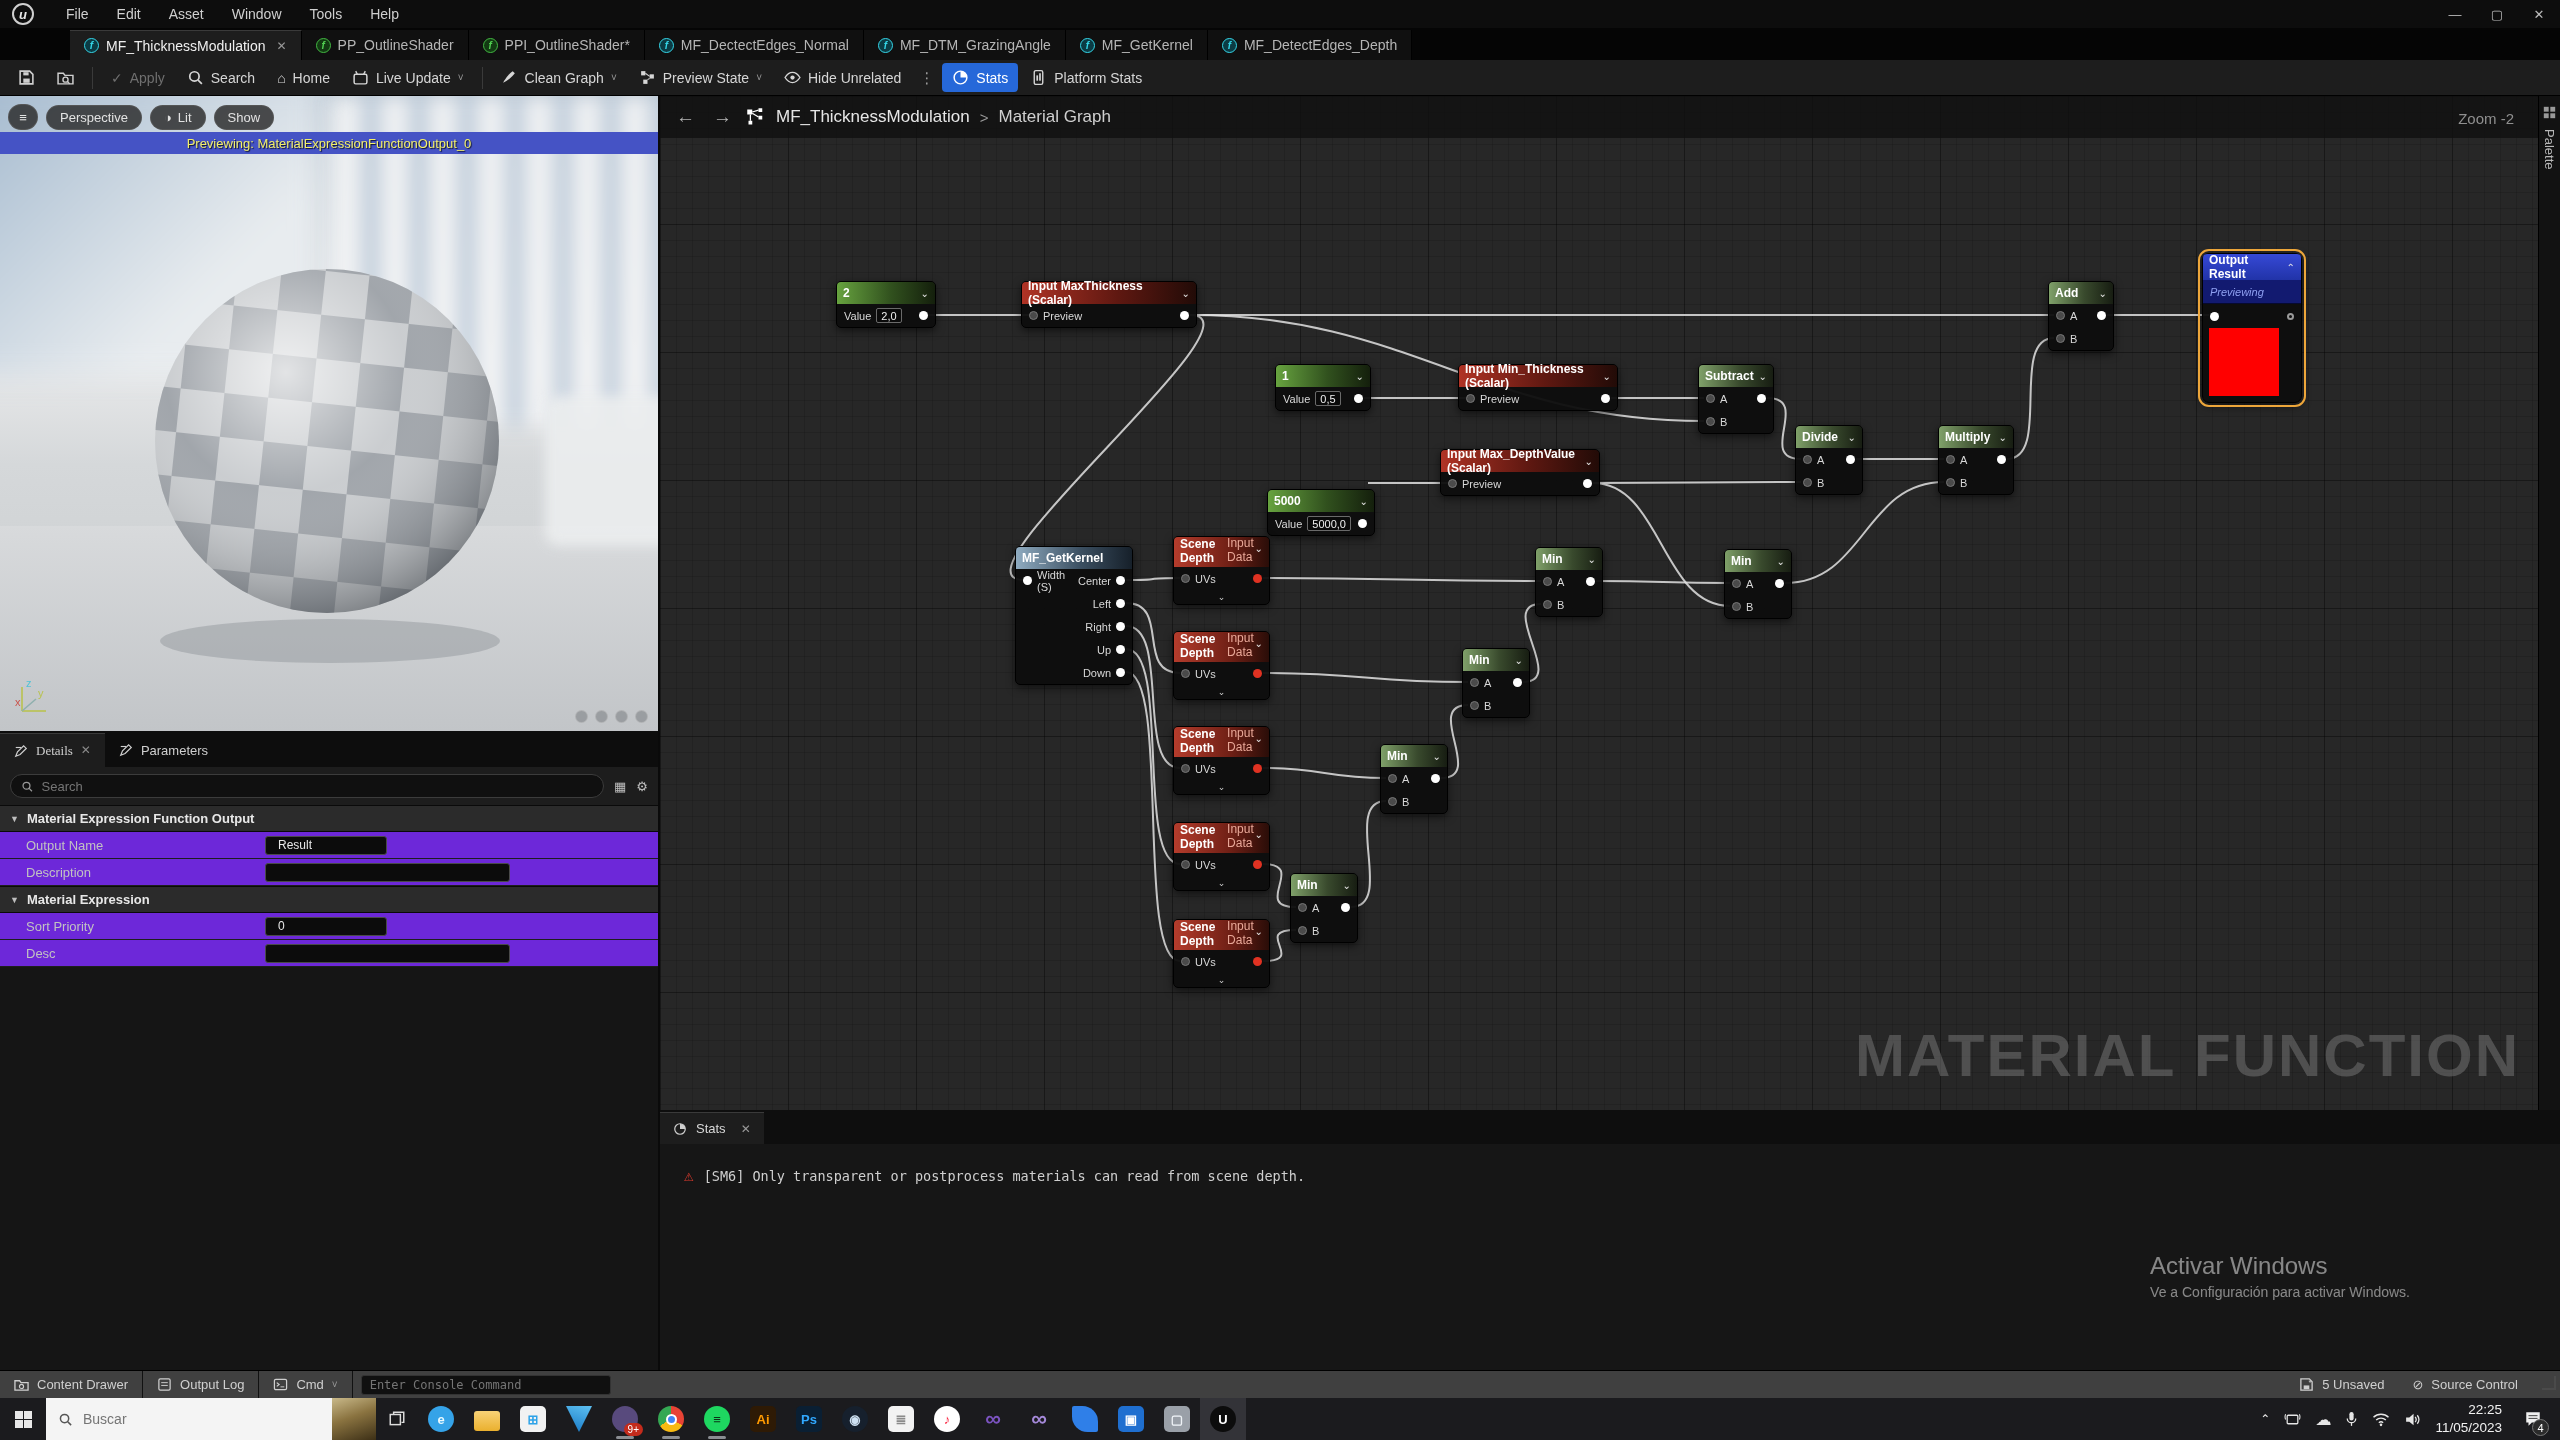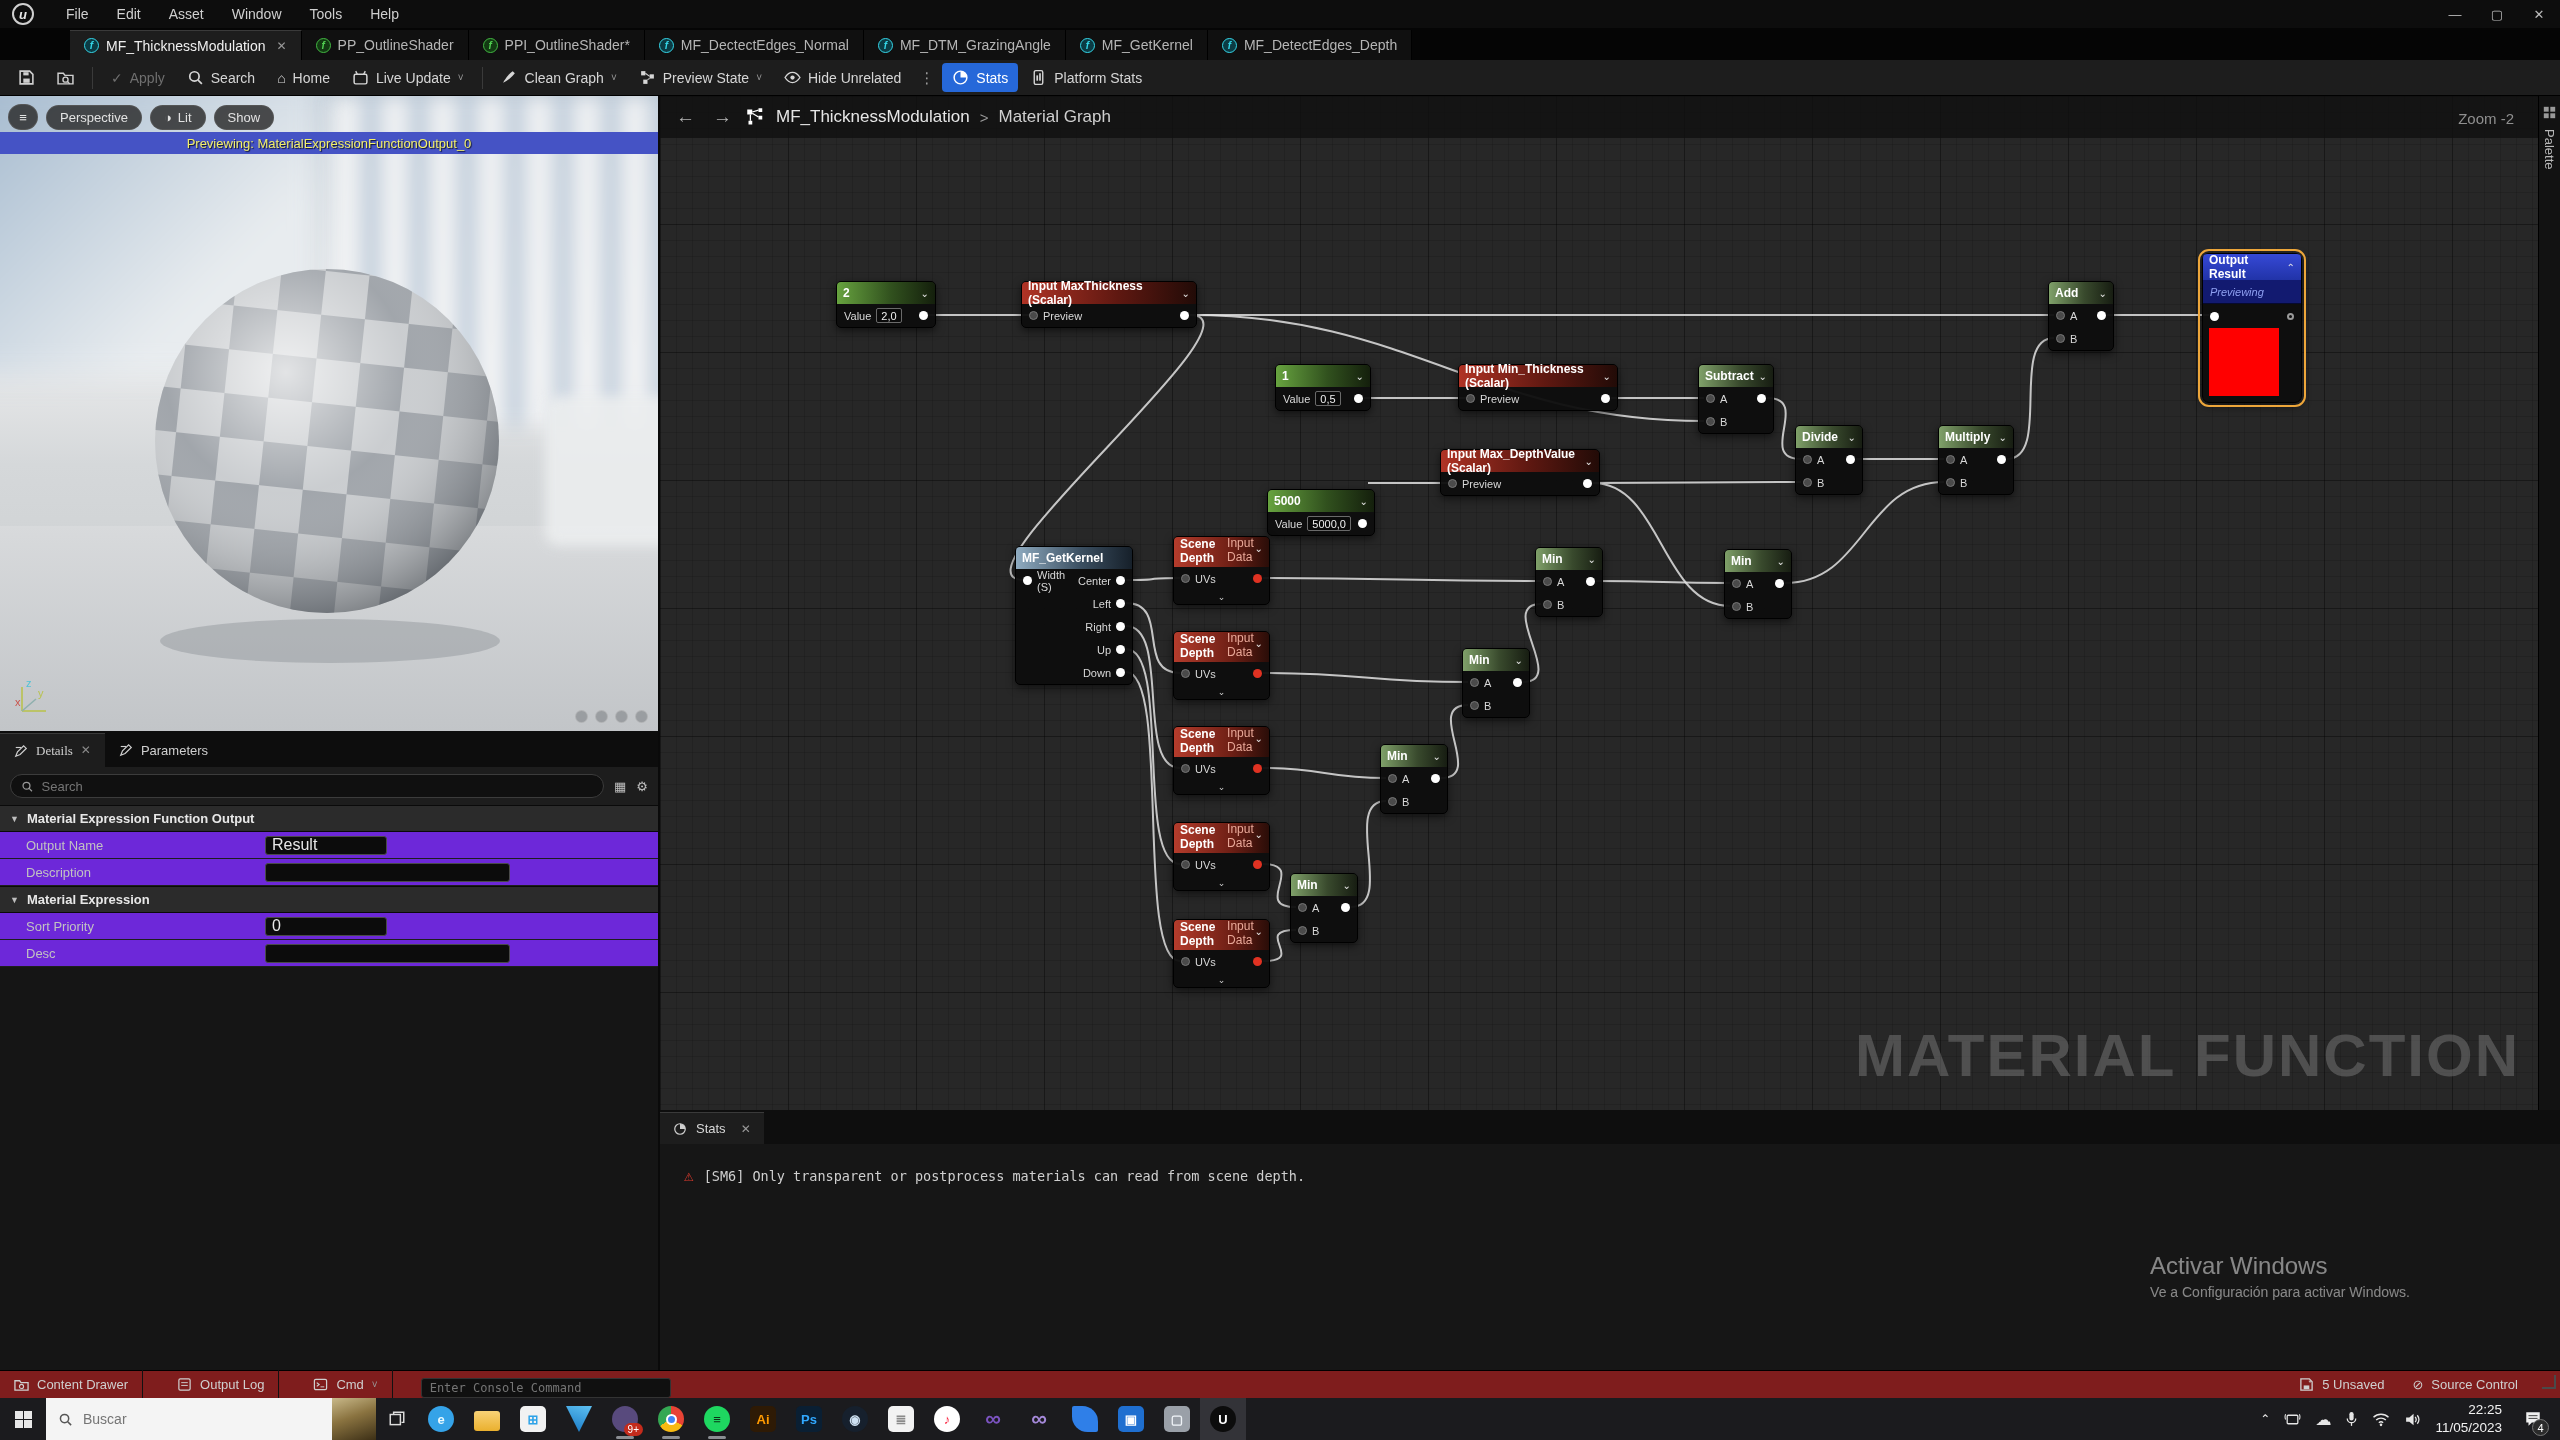--- a/index.html
+++ b/index.html
@@ -56,21 +56,21 @@
   .dtab.active { background:#1d1d1d; border-top:1px solid #3a3a3a;font-family:Liberation Serif, serif; }
   .dtab .dx { color:#8a8a8a; font-size:12px; }
   .dsearchrow { display:flex; align-items:center; gap:10px; padding:7px 10px; background:#1d1d1d; }
   .dsearch { flex:1; display:flex; align-items:center; gap:8px; background:#101010; border:1px solid #3c3c3c; border-radius:13px; height:24px; padding:0 10px; color:#8a8a8a; }
   .dsearch input { background:transparent; border:none; outline:none; color:#ddd; font-size:13px; width:100%; font-family:"Liberation Sans",sans-serif; }
   .dicon { color:#bdbdbd; }
   .dcat { background:#2b2b2b; color:#e8e8e8; font-weight:bold; padding:5px 10px; display:flex; align-items:center; gap:8px; border-top:1px solid #0a0a0a; border-bottom:1px solid #0a0a0a; }
   .dcat .tri { font-size:9px; color:#bdbdbd; }
   .drow { display:flex; align-items:center; height:27px; border-bottom:1px solid #1e1e1e; background:#6d28d9; }
   .dlabel { width:265px; padding-left:26px; color:#c2c2c2; }
-  .dval input { background:#0c0c0c; border:1px solid #4a4a4a; border-radius:3px; color:#e8e8e8; font-size:16px; height:19px; padding:0 6px; font-family:"Liberation Sans",sans-serif; }
+  .dval input { background:#0c0c0c; border:1px solid #4a4a4a; border-radius:3px; color:#e8e8e8; font-size:12px; height:19px; padding:0 12px; font-family:"Liberation Sans",sans-serif; }
   .dval input.short { width:122px; }
   .dval input.long { width:245px; }
 
   
   .graph { position:absolute; left:660px; top:96px; width:1878px; height:1014px; background-color:#272727;
     background-image:
       linear-gradient(rgba(0,0,0,.30) 1px, transparent 1px),
       linear-gradient(90deg, rgba(0,0,0,.30) 1px, transparent 1px),
       linear-gradient(rgba(0,0,0,.13) 1px, transparent 1px),
       linear-gradient(90deg, rgba(0,0,0,.13) 1px, transparent 1px);
@@ -123,21 +123,21 @@
 
   
   .stats { position:absolute; left:660px; top:1110px; width:1900px; height:260px; background:#161616; }
   .stats .sbar { height:34px; background:#0e0e0e; display:flex; align-items:flex-end; }
   .stab { height:32px; background:#1d1d1d; display:flex; align-items:center; gap:9px; padding:0 13px; font-size:13px; color:#d8d8d8; border-top:1px solid #3a3a3a; }
   .stab .sx { color:#9a9a9a; font-size:12px; margin-left:6px; }
   .swarn { display:flex; align-items:center; gap:10px; padding:22px 0 0 24px; font-family:"DejaVu Sans Mono", monospace; font-size:13.5px; color:#cfcfcf; }
   .swarn .wt { color:#e23b2e; font-size:16px; }
 
   
-  .statusbar { position:absolute; left:0; top:1370px; width:2560px; height:28px; background:#7f1d1d; border-top:1px solid #000; display:flex; align-items:flex-end; font-size:13px; color:#cfcfcf;gap:20px; }
+  .statusbar { position:absolute; left:0; top:1370px; width:2560px; height:28px; background:#404040; border-top:1px solid #000; display:flex; align-items:center; font-size:13px; color:#cfcfcf; }
   .sbbtn { height:28px; display:flex; align-items:center; gap:8px; padding:0 14px; border-right:1px solid #111; }
   .consolein { display:flex; align-items:center; background:#101010; border:1px solid #333; border-radius:3px; height:20px; margin-left:8px; width:250px; padding:0 8px; }
   .consolein input { background:transparent; border:none; outline:none; color:#9a9a9a; font-family:"DejaVu Sans Mono",monospace; font-size:12px; width:100%; }
   .sbright { margin-left:auto; display:flex; align-items:center; }
   .grip { width:14px; height:14px; margin:0 4px 0 10px; border-right:2px solid #4a4a4a; border-bottom:2px solid #4a4a4a; transform:translateY(-2px); }
 
   
   .taskbar { position:absolute; left:0; top:1398px; width:2560px; height:42px; background:#1b1b1e; display:flex; align-items:center; }
   .startbtn { width:46px; height:42px; display:flex; align-items:center; justify-content:center; }
   .winlogo { width:17px; height:17px; display:grid; grid-template-columns:8px 8px; grid-template-rows:8px 8px; gap:1px; }

